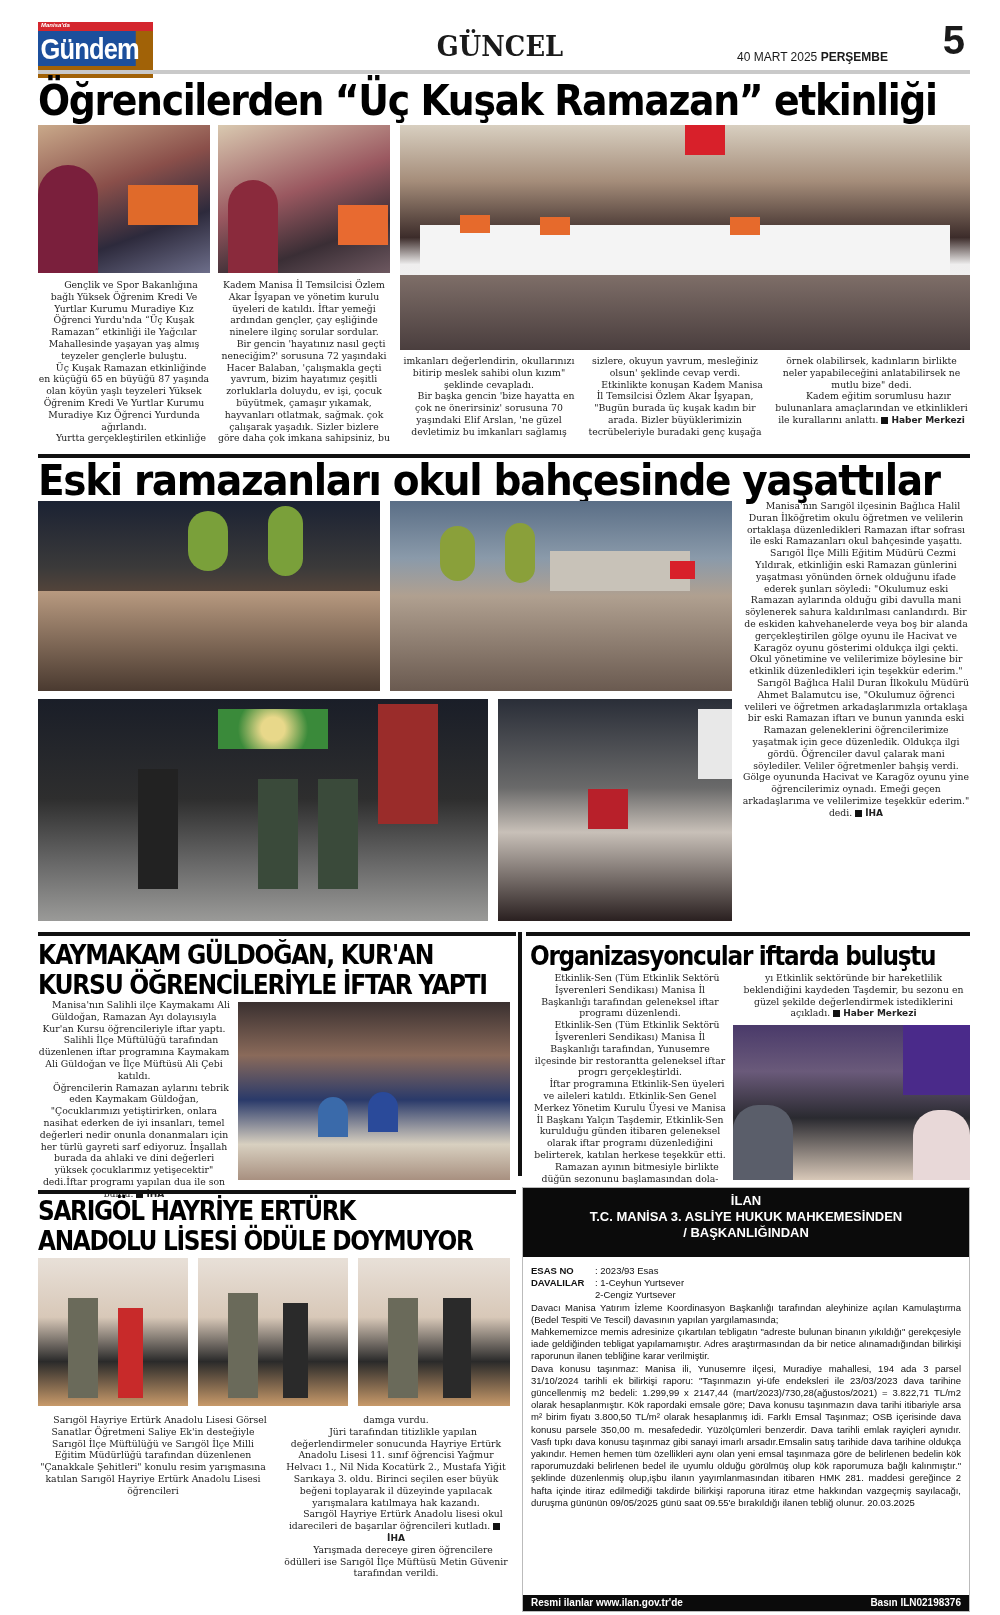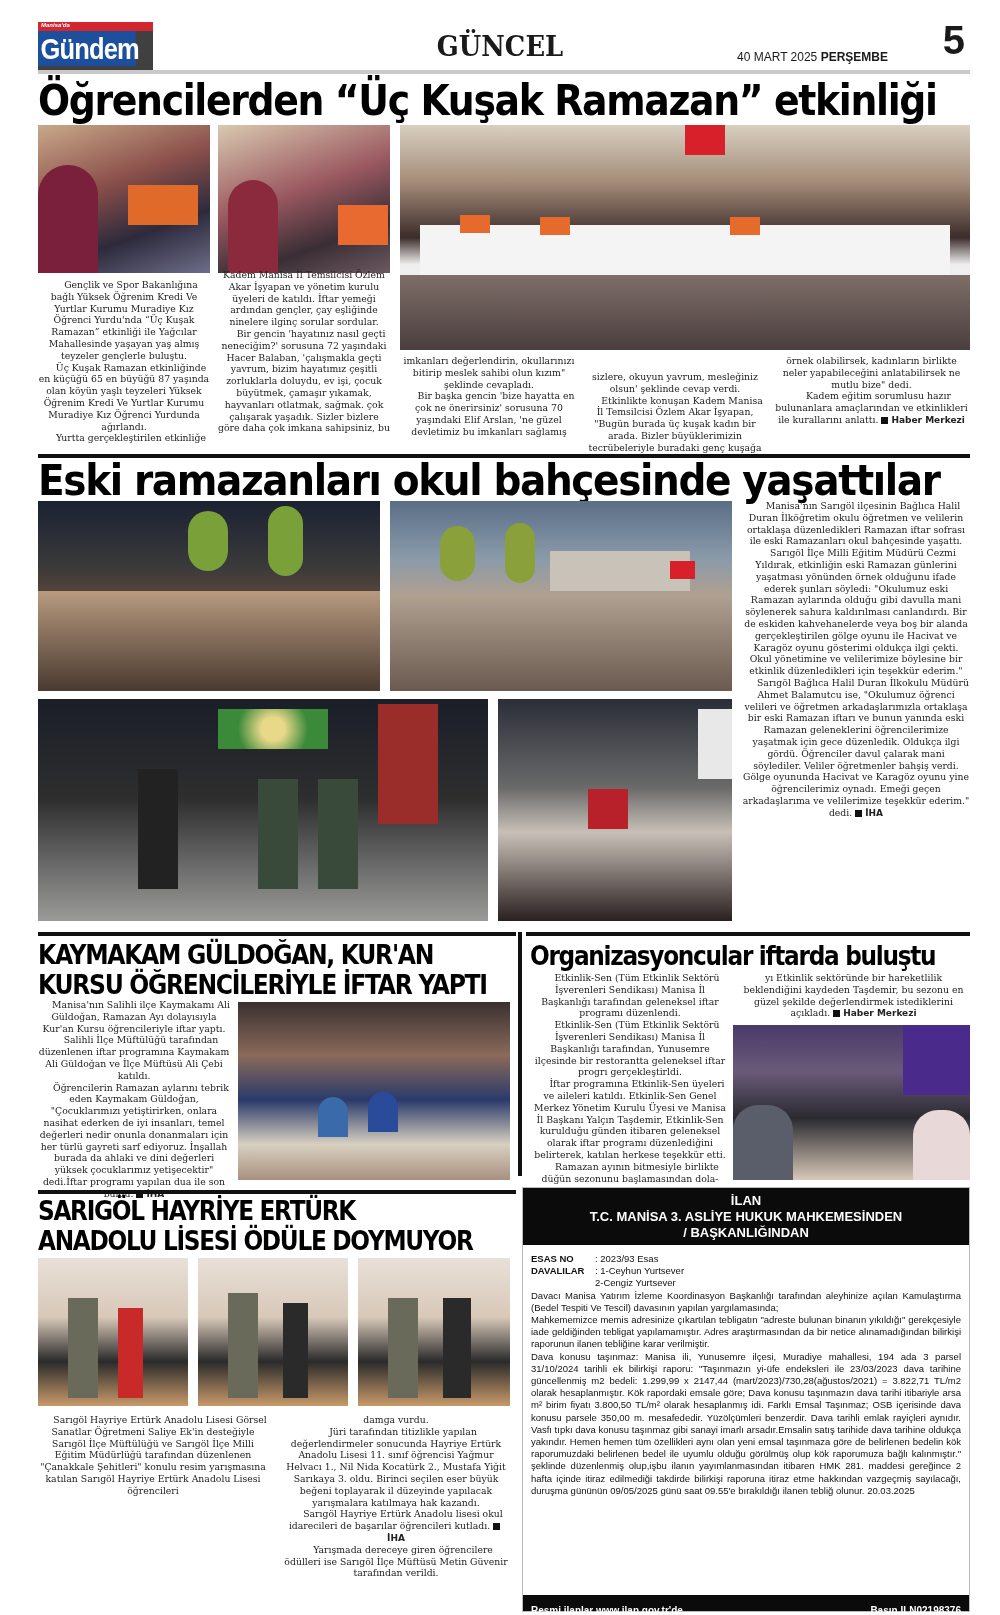--- a/index.html
+++ b/index.html
@@ -1,38 +1,38 @@
 <!DOCTYPE html>
 <html><head>
 <meta charset="utf-8">
 <style>
 *{box-sizing:border-box;margin:0;padding:0}
 body{width:1000px;height:1615px;background:#fff;font-family:"DejaVu Serif",serif;color:#1a1a1a;position:relative;overflow:hidden}
 .abs{position:absolute}
-.logo{left:38px;top:22px;width:115px;height:48px;background:#404040}
+.logo{left:38px;top:22px;width:115px;height:56px;background:#a16207}
 .logo-top{position:absolute;left:0;top:0;width:115px;height:9px;background:#d4262e}
 .logo-small{position:absolute;left:3px;top:0;font:italic bold 6px "Liberation Sans",sans-serif;color:#fff}
 .logo-main{position:absolute;left:0;top:9px;width:115px;height:35px;background:#1c4f9c;color:#fff;font:bold 30px "Liberation Sans",sans-serif;line-height:35px;letter-spacing:-1px;padding-left:3px;transform:scaleX(.85);transform-origin:left}
 .section{left:0;width:1000px;top:30px;text-align:center;font:bold 28px "DejaVu Serif",serif;transform:scaleX(.92)}
 .date{right:112px;top:50px;font:12px "Liberation Sans",sans-serif}
 .date b{font-weight:bold}
 .pagenum{right:35px;top:18px;font:bold 40px "Liberation Sans",sans-serif}
 .rule{left:38px;width:932px;height:4px;background:#c9c9c9}
 .rule-dark{left:38px;height:4px;background:#111}
 h1.head{position:absolute;font-family:"DejaVu Sans",sans-serif;font-weight:900;color:#000;white-space:nowrap;letter-spacing:-1.5px;transform-origin:left top}
 .photo{position:absolute;overflow:hidden}
 .body{position:absolute;font-size:9.3px;line-height:11.8px;text-align:center;color:#222;font-family:"DejaVu Serif",serif}
 .body p{text-indent:14px}
 .body p.ni{text-indent:0}
 .src{font:bold 9px "DejaVu Sans",sans-serif}
 .src::before{content:"";display:inline-block;width:7px;height:7px;background:#111;margin-right:3px;vertical-align:-1px}
 .ilan{left:522px;top:1187px;width:448px;height:425px;border:1px solid #bbb}
-.ilan-head{background:#0b0b0b;color:#fff;text-align:center;font:bold 13px "Liberation Sans",sans-serif;line-height:16px;padding:5px 0 4px}
+.ilan-head{background:#0b0b0b;color:#fff;text-align:center;font:bold 13px "Liberation Sans",sans-serif;line-height:16px;padding:5px 0 16px}
 .ilan-body{font:9.5px "Liberation Sans",sans-serif;line-height:12.2px;padding:8px 8px 0 8px;text-align:justify;color:#111}
-.ilan-foot{position:absolute;left:0;bottom:0;width:100%;height:16px;background:#0b0b0b;color:#fff;font:bold 10px "Liberation Sans",sans-serif;line-height:16px;padding:8px 8px;display:flex;justify-content:space-between}
+.ilan-foot{position:absolute;left:0;bottom:0;width:100%;height:16px;background:#0b0b0b;color:#fff;font:bold 10px "Liberation Sans",sans-serif;line-height:16px;padding:0 8px;display:flex;justify-content:space-between}
 .kv{display:flex}
 .kv .k{width:64px;font-weight:bold}
 .vline{width:4px;background:#111}
 </style>
 </head>
 <body>
 
 <div class="abs logo">
   <div class="logo-top"></div>
   <div class="logo-small">Manisa'da</div>
@@ -60,29 +60,29 @@
   <div style="position:absolute;left:140px;top:92px;width:30px;height:18px;background:#e66a2c"></div>
   <div style="position:absolute;left:330px;top:92px;width:30px;height:18px;background:#e66a2c"></div>
   <div style="position:absolute;left:0;top:150px;width:570px;height:75px;background:linear-gradient(180deg,#7e6e68,#4a3e3e)"></div>
 </div>
 
 <div class="body" style="left:38px;top:279px;width:172px">
   <p>Gençlik ve Spor Bakanlığına bağlı Yüksek Öğrenim Kredi Ve Yurtlar Kurumu Muradiye Kız Öğrenci Yurdu'nda “Üç Kuşak Ramazan” etkinliği ile Yağcılar Mahallesinde yaşayan yaş almış teyzeler gençlerle buluştu.</p>
   <p>Üç Kuşak Ramazan etkinliğinde en küçüğü 65 en büyüğü 87 yaşında olan köyün yaşlı teyzeleri Yüksek Öğrenim Kredi Ve Yurtlar Kurumu Muradiye Kız Öğrenci Yurdunda ağırlandı.</p>
   <p>Yurtta gerçekleştirilen etkinliğe</p>
 </div>
-<div class="body" style="left:218px;top:269px;width:172px">
+<div class="body" style="left:218px;top:279px;width:172px">
   <p class="ni">Kadem Manisa İl Temsilcisi Özlem Akar İşyapan ve yönetim kurulu üyeleri de katıldı. İftar yemeği ardından gençler, çay eşliğinde ninelere ilginç sorular sordular.</p>
   <p>Bir gencin 'hayatınız nasıl geçti neneciğim?' sorusuna 72 yaşındaki Hacer Balaban, 'çalışmakla geçti yavrum, bizim hayatımız çeşitli zorluklarla doluydu, ev işi, çocuk büyütmek, çamaşır yıkamak, hayvanları otlatmak, sağmak. çok çalışarak yaşadık. Sizler bizlere göre daha çok imkana sahipsiniz, bu</p>
 </div>
 <div class="body" style="left:400px;top:355px;width:178px">
   <p class="ni">imkanları değerlendirin, okullarınızı bitirip meslek sahibi olun kızım" şeklinde cevapladı.</p>
   <p>Bir başka gencin 'bize hayatta en çok ne önerirsiniz' sorusuna 70 yaşındaki Elif Arslan, 'ne güzel devletimiz bu imkanları sağlamış</p>
 </div>
-<div class="body" style="left:586px;top:371px;width:178px">
+<div class="body" style="left:586px;top:355px;width:178px">
   <p class="ni">sizlere, okuyun yavrum, mesleğiniz olsun' şeklinde cevap verdi.</p>
   <p>Etkinlikte konuşan Kadem Manisa İl Temsilcisi Özlem Akar İşyapan, "Bugün burada üç kuşak kadın bir arada. Bizler büyüklerimizin tecrübeleriyle buradaki genç kuşağa</p>
 </div>
 <div class="body" style="left:773px;top:355px;width:197px">
   <p class="ni">örnek olabilirsek, kadınların birlikte neler yapabileceğini anlatabilirsek ne mutlu bize" dedi.</p>
   <p><span>Kadem eğitim sorumlusu hazır bulunanlara amaçlarından ve etkinlikleri ile kurallarını anlattı.</span> <span class="src">Haber Merkezi</span></p>
 </div>
 
 <div class="abs rule-dark" style="top:454px;width:932px"></div>
 

